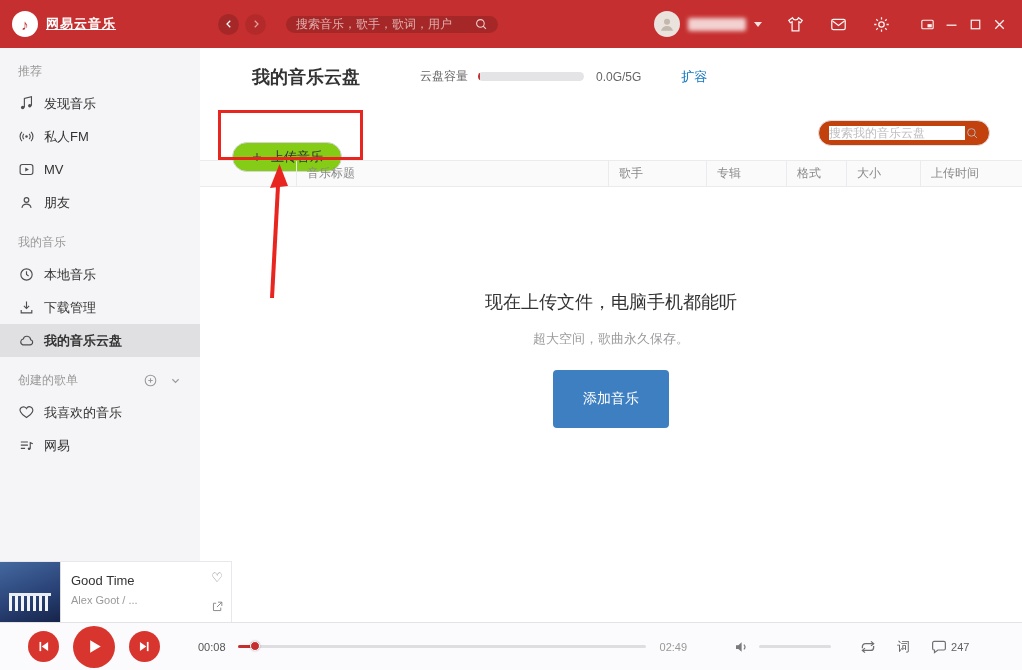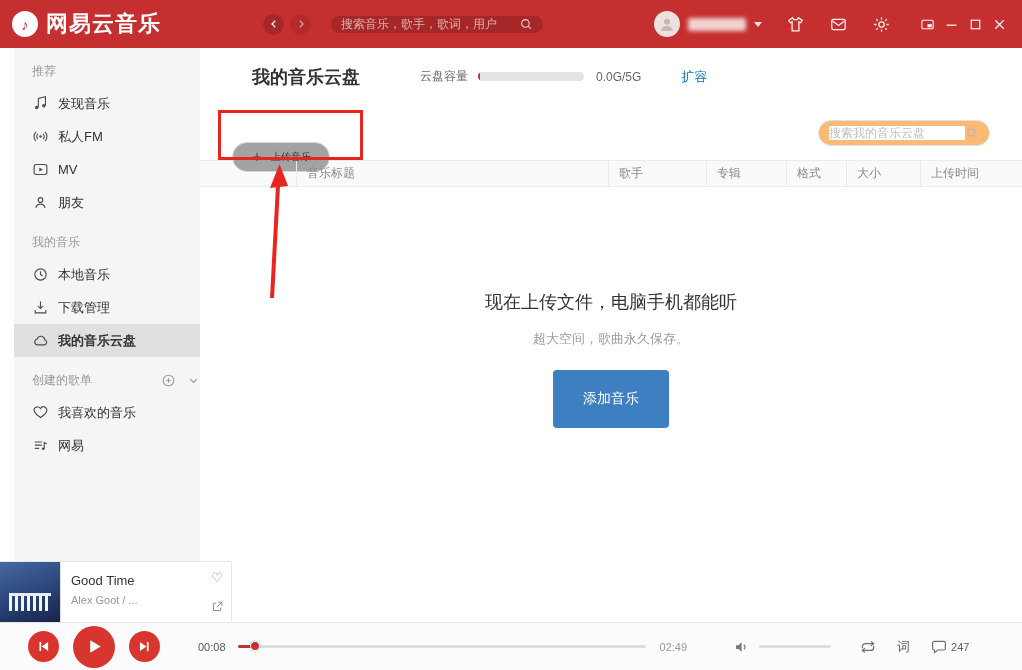--- a/index.html
+++ b/index.html
@@ -3,42 +3,42 @@
 <meta charset="utf-8">
 <style>
   * { margin:0; padding:0; box-sizing:border-box; }
   body { background:#222; font-family:"Liberation Sans","DejaVu Sans",sans-serif; }
   .app { position:relative; width:1022px; height:670px; background:#fff; overflow:hidden; margin:0 auto; }
 
   
   .titlebar { position:absolute; top:0; left:0; right:0; height:48px; background:#c62f2f; display:flex; align-items:center; color:#fff; }
   .logo { display:flex; align-items:center; gap:8px; margin-left:12px; }
   .logo-disc { width:26px; height:26px; border-radius:50%; background:#fff; color:#c62f2f; display:flex; align-items:center; justify-content:center; font-size:15px; font-weight:bold; }
-  .app-name { font-size:22px; font-weight:bold; letter-spacing:1px; }
+  .app-name { font-size:13px; font-weight:bold; letter-spacing:1px;text-decoration:underline; }
   .nav-arrows { display:flex; gap:6px; margin-left:102px; }
   .nav-btn { width:21px; height:21px; border-radius:50%; background:rgba(0,0,0,0.16); display:flex; align-items:center; justify-content:center; cursor:pointer; }
   .nav-btn svg { width:12px; height:12px; }
   .nav-btn.fwd { opacity:.55; }
   .tb-search { margin-left:20px; width:212px; height:17px; border-radius:13px; background:rgba(0,0,0,0.16); display:flex; align-items:center; padding:0 10px; }
   .tb-search input { flex:1; background:transparent; border:none; outline:none; color:#fff; font-size:12px; font-family:inherit; }
   .tb-search input::placeholder { color:rgba(255,255,255,0.62); }
   .tb-search svg { width:14px; height:14px; opacity:.8; }
   .tb-right { margin-left:auto; display:flex; align-items:center; margin-right:14px; }
   .avatar { width:26px; height:26px; border-radius:50%; background:#e9e2dd; display:flex; align-items:center; justify-content:center; overflow:hidden; }
   .avatar svg { width:18px; height:18px; }
   .redacted-name { width:58px; height:13px; margin-left:8px; border-radius:2px; background:rgba(255,255,255,0.78); filter:blur(2px); }
   .caret-down { width:0; height:0; border-left:4px solid transparent; border-right:4px solid transparent; border-top:5px solid rgba(255,255,255,0.85); margin-left:8px; cursor:pointer; }
   .tb-icon { width:19px; height:19px; margin-left:24px; cursor:pointer; opacity:.95; }
   .tb-icon svg { width:100%; height:100%; }
   .win-controls { display:flex; align-items:center; gap:7px; margin-left:28px; }
   .win-btn { width:17px; height:17px; cursor:pointer; opacity:.95; }
   .win-btn svg { width:100%; height:100%; }
 
   
-  .sidebar { position:absolute; top:48px; left:14px; width:216px; bottom:109px; background:#f5f5f7; border-right:1px solid #14532d; overflow:hidden; }
+  .sidebar { position:absolute; top:48px; left:0; width:216px; bottom:109px; background:#f5f5f7; border-right:5px solid #14532d; overflow:hidden; }
   .section-label { font-size:12px; color:#999; padding:15px 18px 7px; display:flex; align-items:center; }
   .section-label .spacer { flex:1; }
   .mini-icn { width:15px; height:15px; color:#9a9a9c; margin-right:10px; cursor:pointer; }
   .mini-icn svg { width:100%; height:100%; }
   .side-item { height:33px; display:flex; align-items:center; gap:9px; padding-left:18px; font-size:13px; color:#333; cursor:pointer; }
   .side-item.selected { background:#e0e0e3; font-weight:bold; }
   .icn { width:17px; height:17px; color:#4d4d4f; flex:0 0 auto; }
   .icn svg { width:100%; height:100%; display:block; }
 
   
@@ -80,24 +80,24 @@
   
   .main { position:absolute; left:200px; top:48px; right:0; bottom:48px; background:#fff; }
   .main-header { height:57px; display:flex; align-items:center; padding-left:52px; }
   .page-title { font-size:18px; font-weight:bold; color:#333; }
   .cap-label { font-size:12px; color:#666; margin-left:60px; }
   .cap-bar { width:106px; height:9px; border-radius:5px; background:#e4e4e6; margin-left:10px; position:relative; overflow:hidden; }
   .cap-fill { position:absolute; left:0; top:0; bottom:0; width:2px; background:#c62f2f; border-radius:5px; }
   .cap-value { font-size:12px; color:#666; margin-left:12px; }
   .expand-link { font-size:13px; color:#0c73c2; margin-left:40px; cursor:pointer; }
   .toolbar { height:55px; display:flex; align-items:center; padding:0 32px; }
-  .upload-btn { display:flex; align-items:center; gap:8px; border:1px solid #d5d5d7; border-radius:16px; padding:0 18px; height:30px; font-size:10px; color:#333; background:#a3a3a3; cursor:pointer; font-family:inherit;margin-top:48px; }
+  .upload-btn { display:flex; align-items:center; gap:8px; border:1px solid #d5d5d7; border-radius:16px; padding:0 18px; height:30px; font-size:13px; color:#333; background:#84cc16; cursor:pointer; font-family:inherit;margin-top:48px; }
   .plus-icn { width:12px; height:12px; color:#444; }
   .plus-icn svg { width:100%; height:100%; }
-  .cloud-search { margin-left:auto; width:172px; height:26px; border:1px solid #e2e2e4; border-radius:14px; display:flex; align-items:center; padding:0 10px; background:#fdba74; }
+  .cloud-search { margin-left:auto; width:172px; height:26px; border:1px solid #e2e2e4; border-radius:14px; display:flex; align-items:center; padding:0 10px; background:#c2410c; }
   .cloud-search input { flex:1; border:none; outline:none; font-size:12px; color:#333; font-family:inherit; min-width:0; }
   .cloud-search input::placeholder { color:#bfbfc1; }
   .cloud-search svg { width:14px; height:14px; color:#b3b3b5; flex:0 0 auto; }
   .table-head { height:27px; background:#fafafa; border-top:1px solid #ebebed; border-bottom:1px solid #ebebed; display:flex; align-items:stretch; font-size:12px; color:#8a8a8a; }
   .col { display:flex; align-items:center; padding-left:10px; border-left:1px solid #ebebed; cursor:pointer; }
   .col.first { border-left:none; cursor:default; }
   .c-idx { width:96px; } .c-title { width:312px; } .c-artist { width:98px; } .c-album { width:80px; } .c-format { width:60px; } .c-size { width:74px; } .c-time { flex:1; }
   .empty-state { position:absolute; left:0; right:0; top:242px; display:flex; flex-direction:column; align-items:center; }
   .empty-title { font-size:18px; color:#333; }
   .empty-sub { font-size:13px; color:#9b9b9d; margin-top:16px; }

